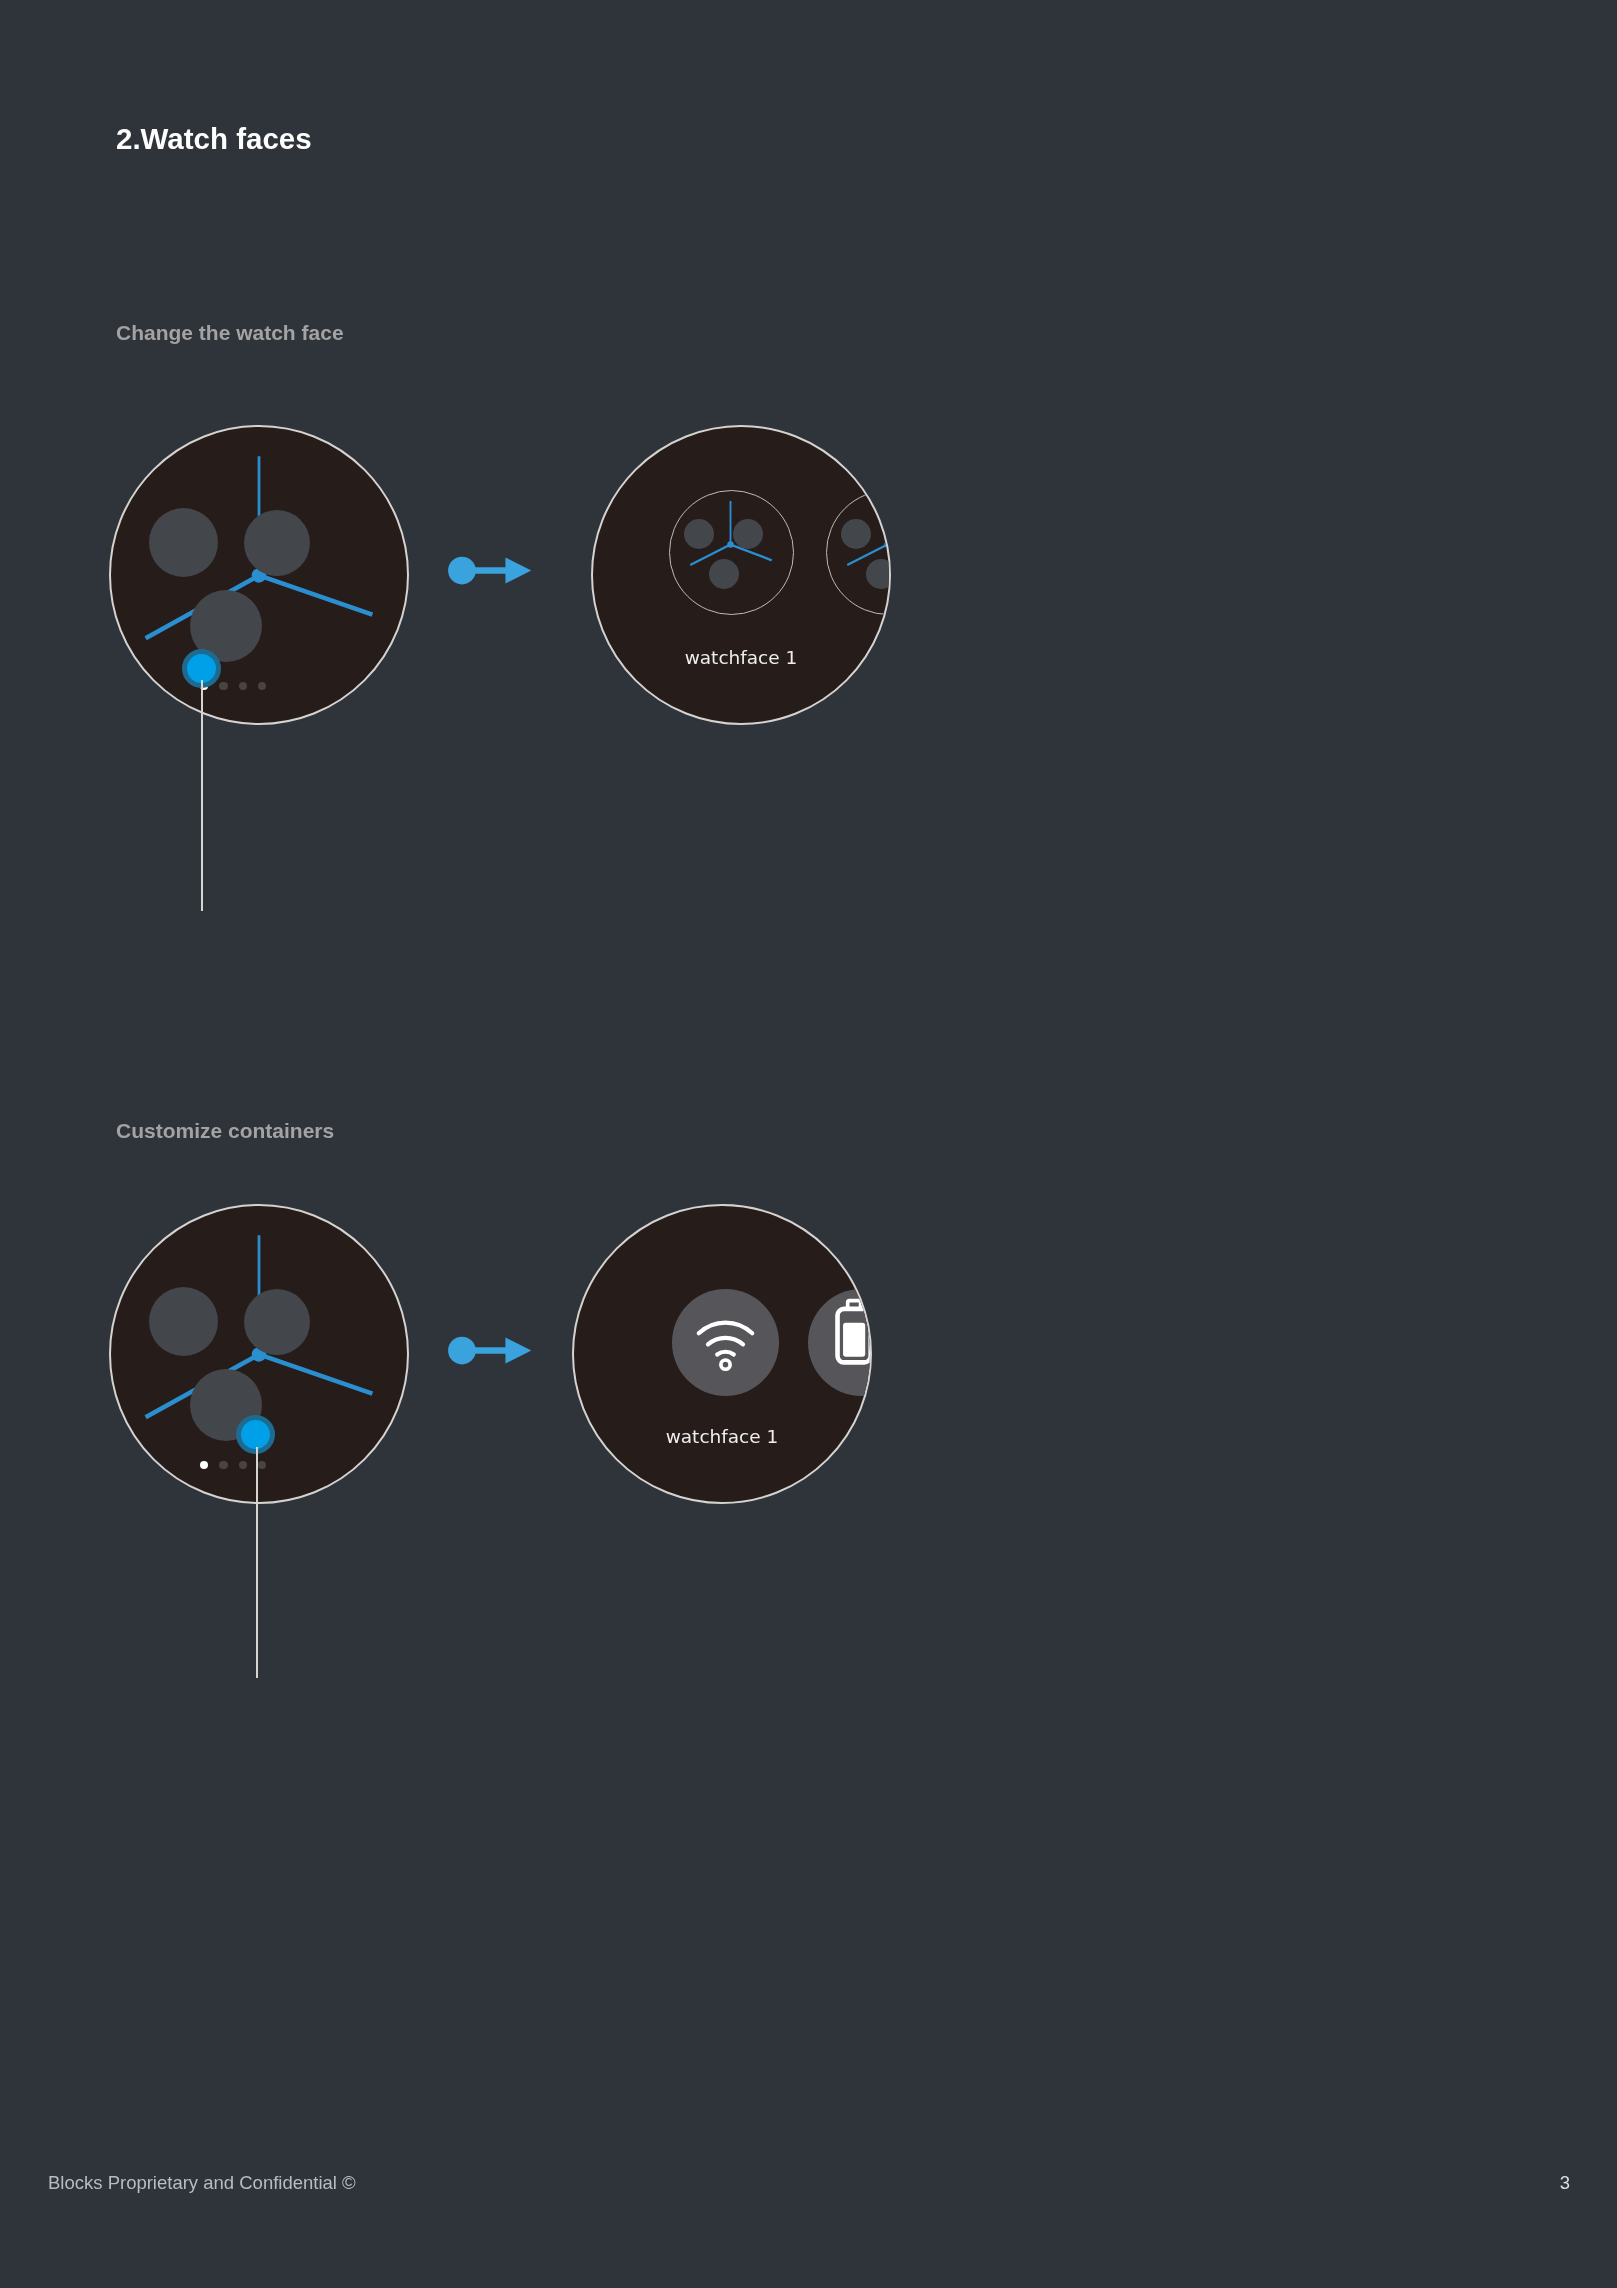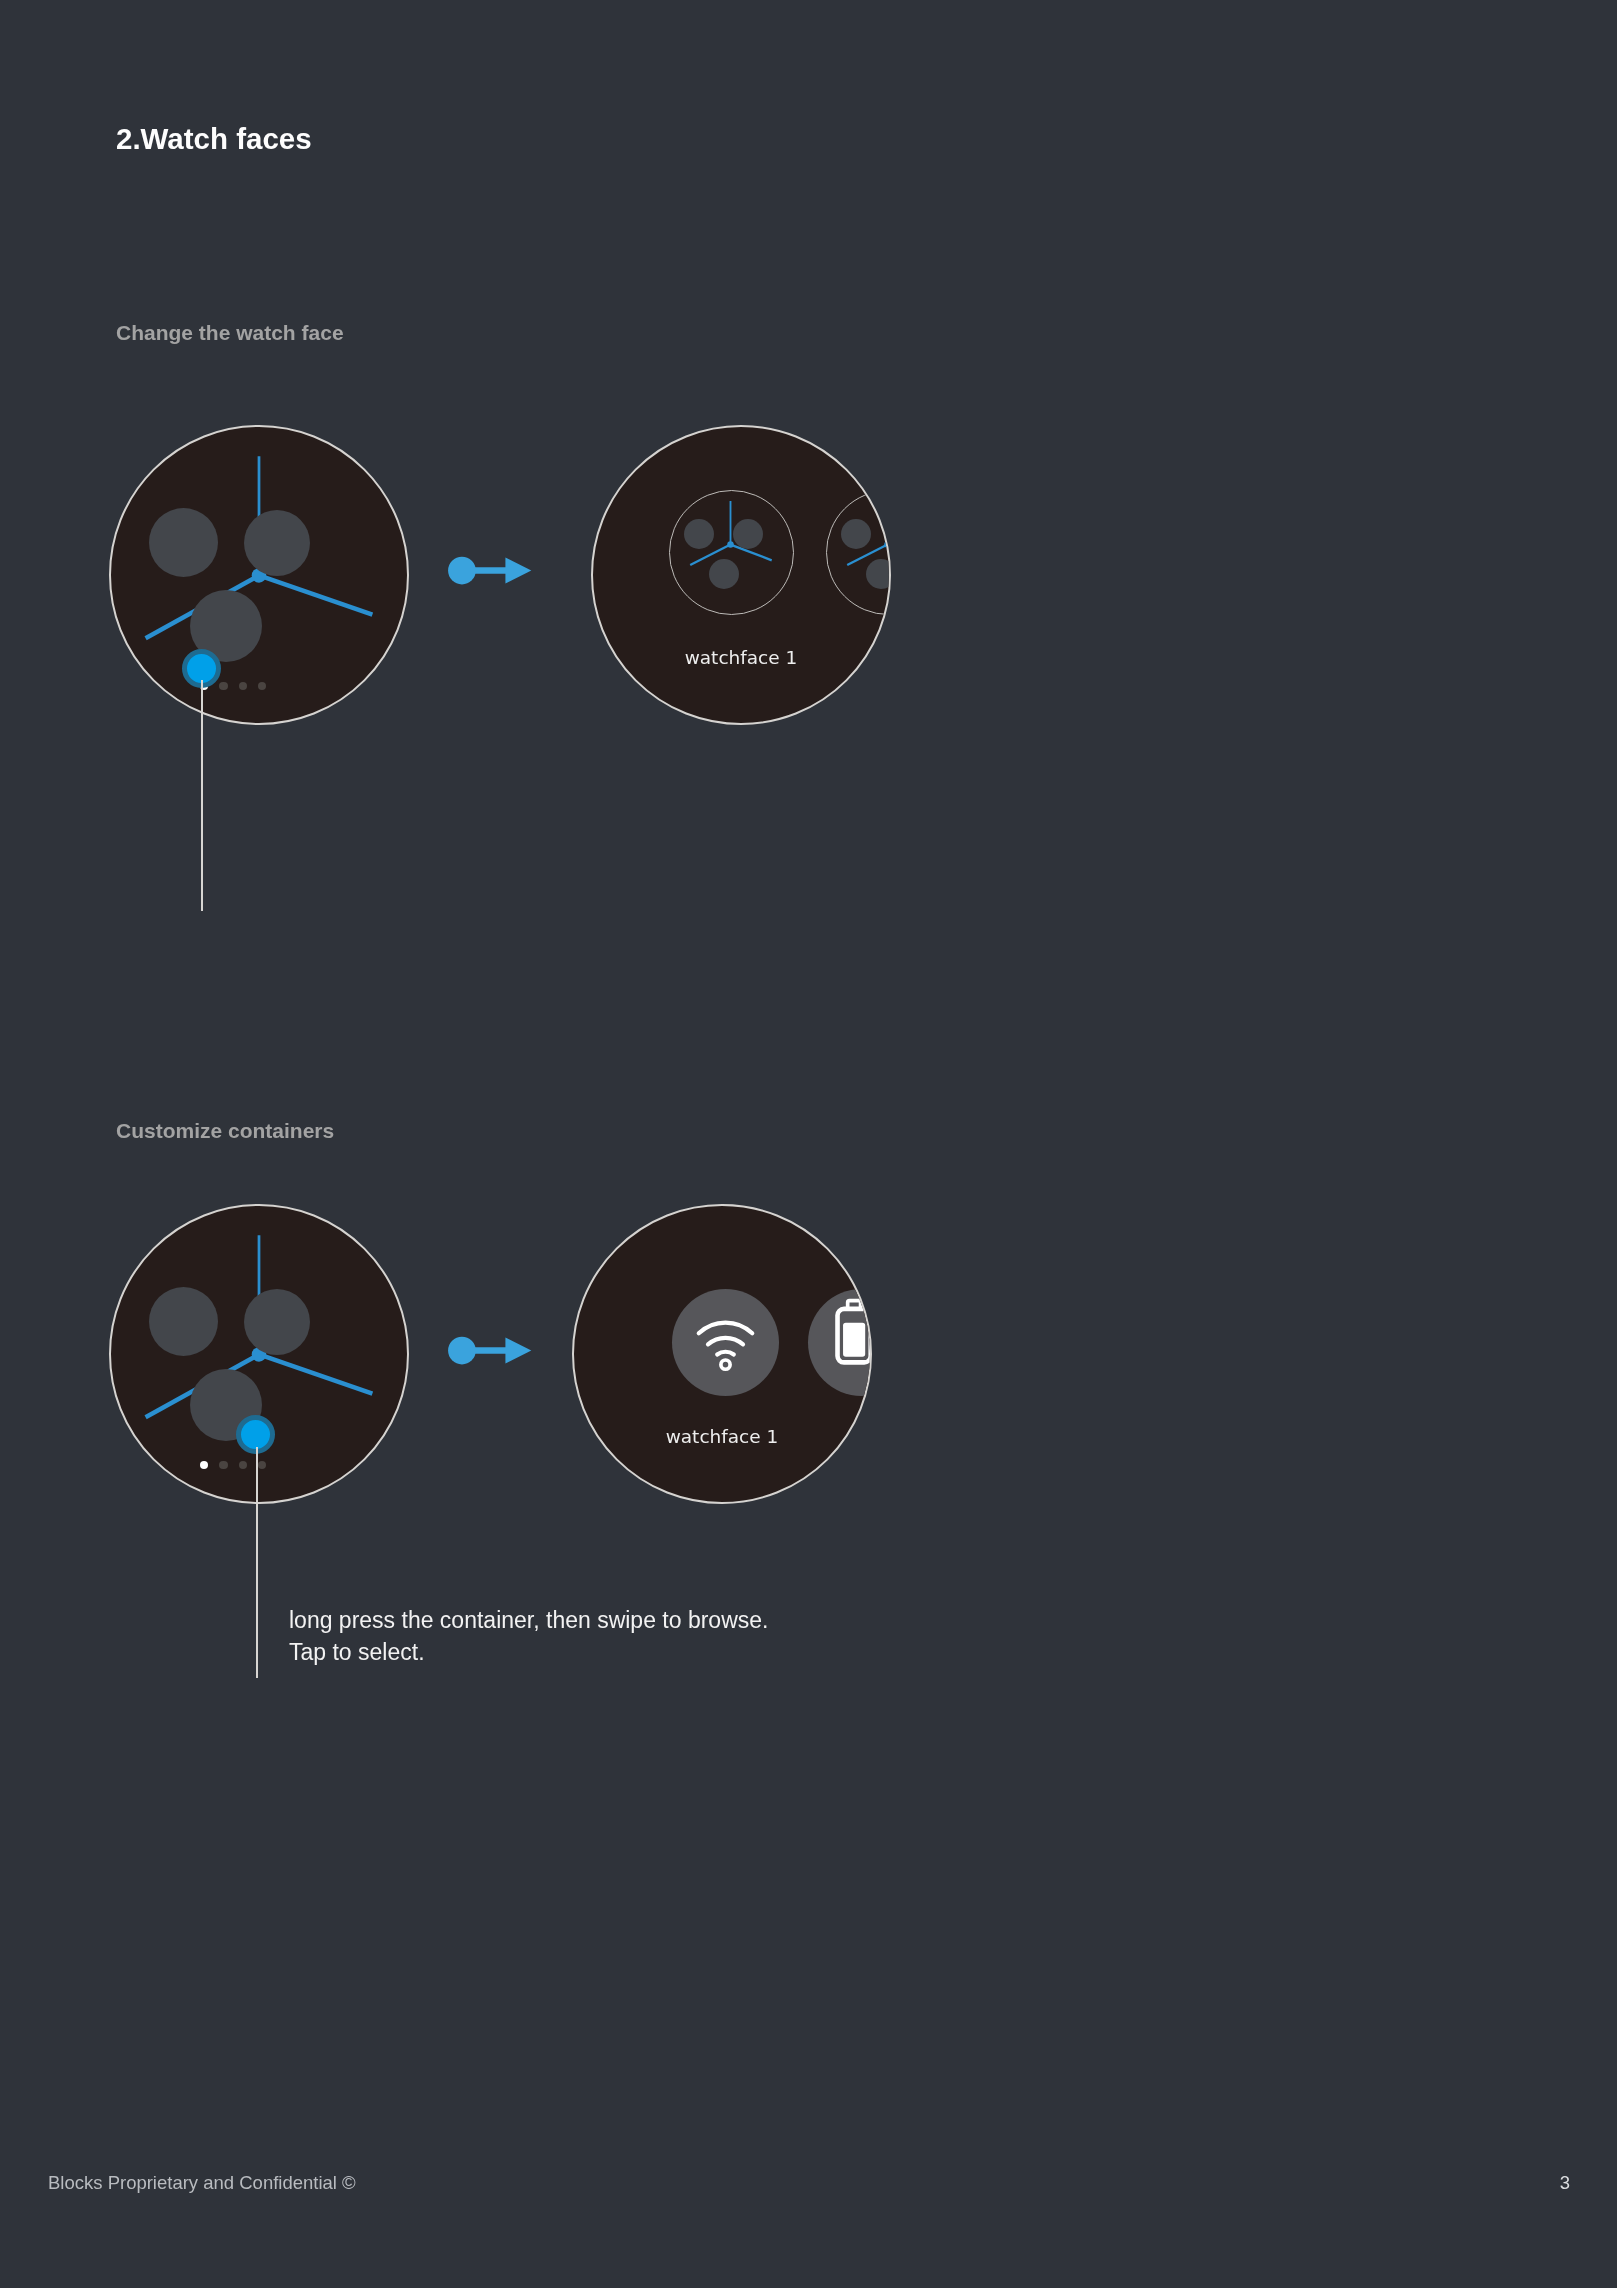--- a/index.html
+++ b/index.html
@@ -272,20 +272,18 @@
       <svg viewBox="0 0 116 116" style="position:absolute; left:0; top:-5.5px; width:107px; height:107px;">
         <rect x="43" y="18" width="14" height="9" rx="2" fill="none" stroke="#ffffff" stroke-width="4"></rect>
         <rect x="32" y="27" width="36" height="58" rx="7" fill="none" stroke="#ffffff" stroke-width="5"></rect>
         <rect x="38" y="42" width="24" height="37" rx="3" fill="#ffffff"></rect>
       </svg>
       <div class="batt-num" style="left:16.6px; top:76px;">75</div>
     </div>
     <div class="facelabel" style="top:220px;">watchface 1</div>
   </div>
 
-  <div class="caption c2">long press the container, then swipe to browse.
-Tap to select.</div>
 
   <div class="footer-left">Blocks Proprietary and Confidential ©</div>
   <div class="footer-right">3</div>
 
 </div>
 
 
 </body></html>

